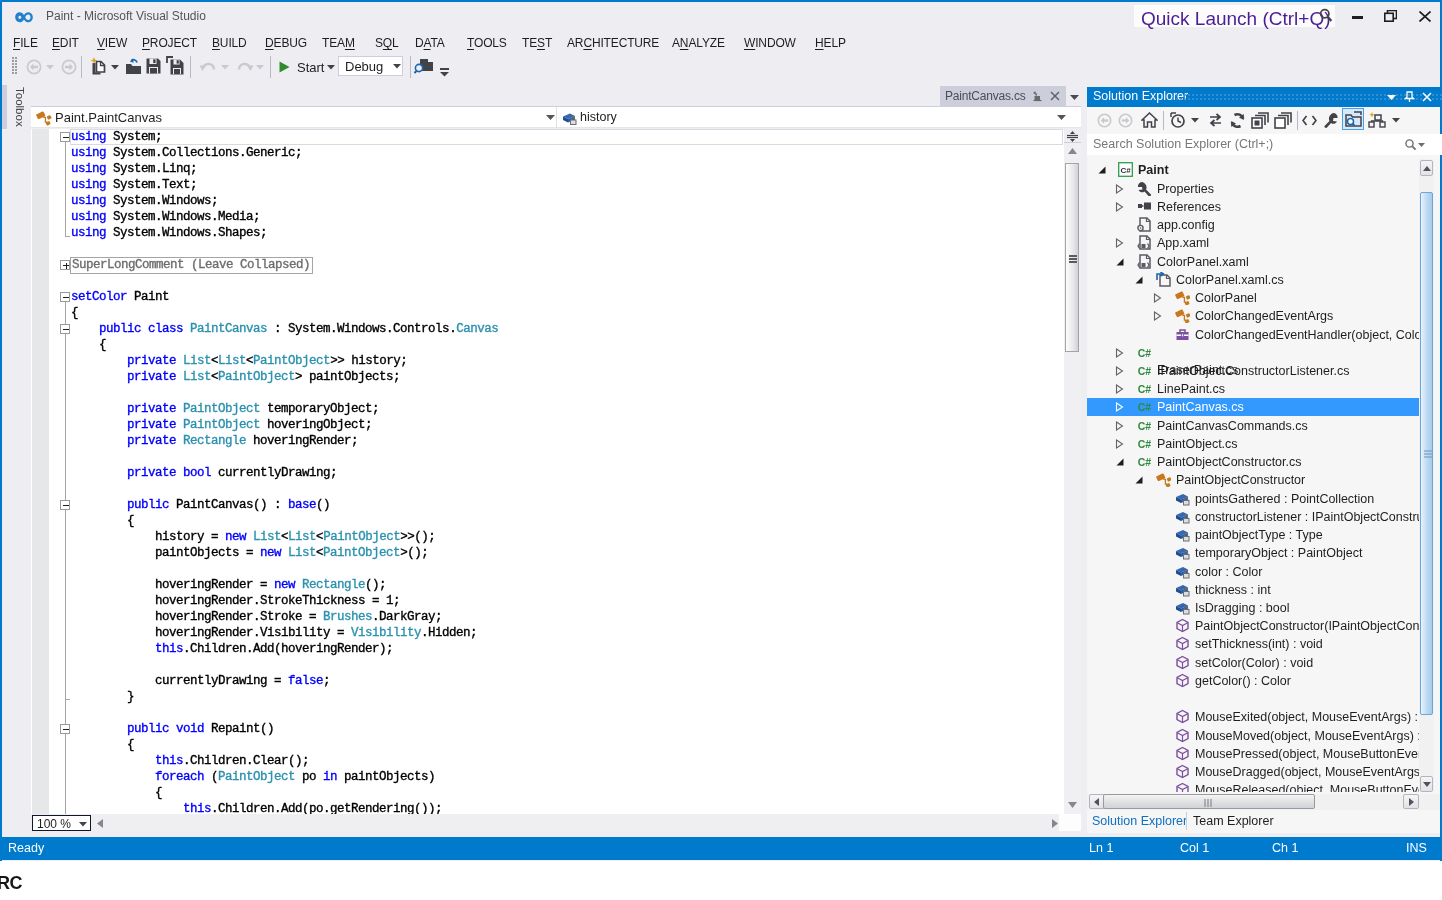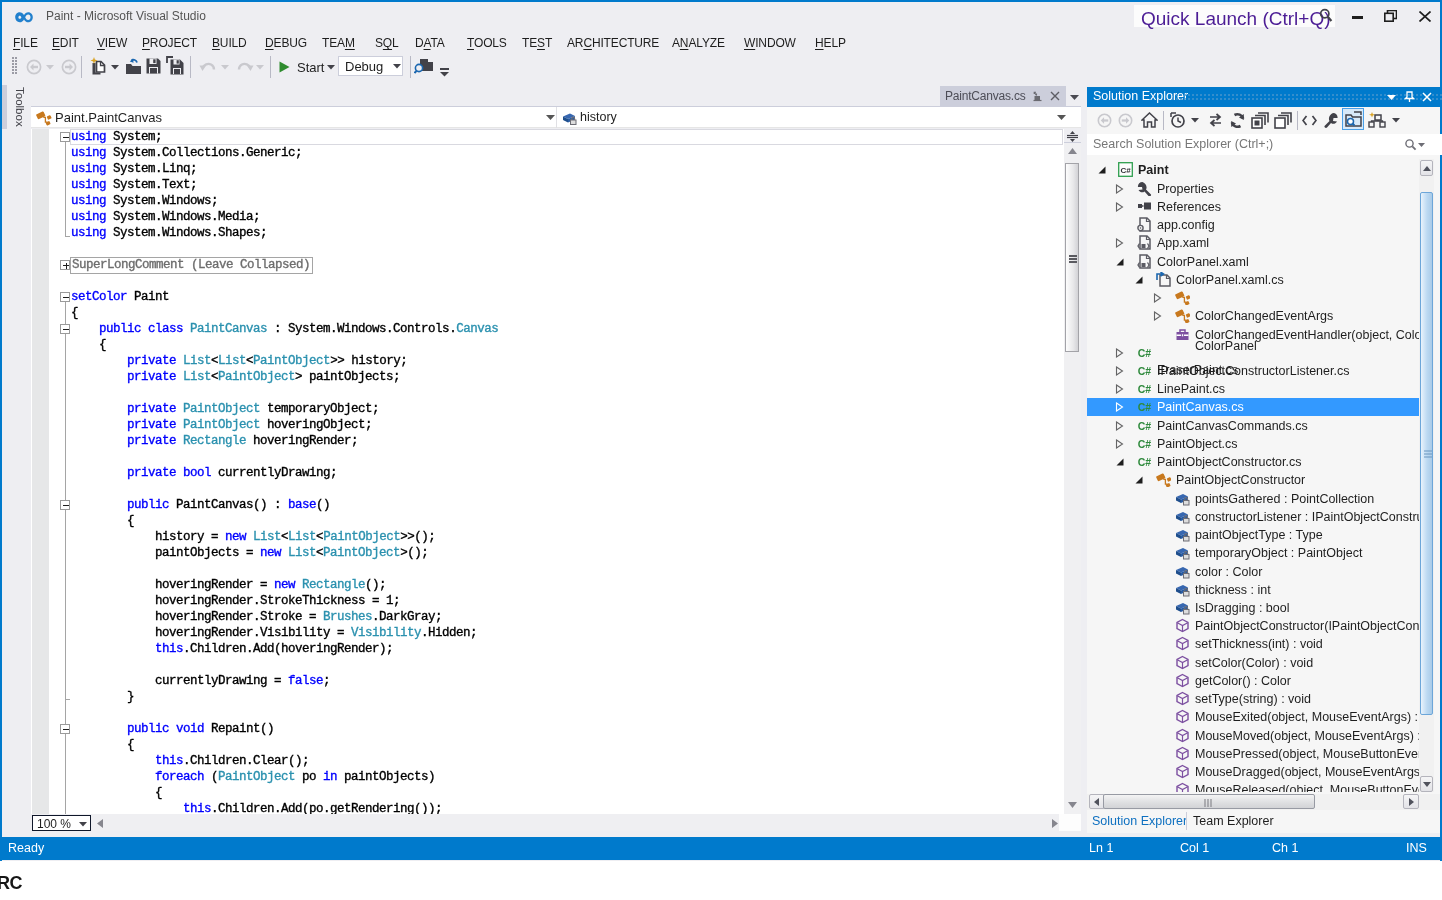--- a/index.html
+++ b/index.html
@@ -503,21 +503,21 @@
           <path d="M1.5 1 L7.5 5 L1.5 9 Z" fill="none" stroke="#646465" stroke-width="1.1"></path>
         </svg>
         <svg class="abs" style="left:88px;top:1px;" width="15" height="15" viewBox="0 0 15 15">
           <g fill="#c8791e">
             <rect x="0.6" y="2.6" width="8.2" height="5.4" rx="1" transform="rotate(-25 4.7 5.3)"></rect>
             <rect x="11.2" y="5.6" width="4" height="3.6" rx="0.8" transform="rotate(-25 13.2 7.4)"></rect>
             <rect x="10" y="11.6" width="4.2" height="3.4" rx="0.8" transform="rotate(-25 12.1 13.3)"></rect>
             <path d="M7.3 7.3 L9.4 7.3 L9.4 12.2 L11.4 12.2" fill="none" stroke="#c8791e" stroke-width="1.3"></path>
           </g>
         </svg>
-        <span class="lbl" style="left:108px;color:#1e1e1e;margin-top:48px;">ColorPanel</span>
+        <span class="lbl" style="left:108px;color:#1e1e1e;">ColorPanel</span>
       </div>
       <div class="row" style="top:148px;">
         <svg class="abs" style="left:66px;top:4px;" width="9" height="10" viewBox="0 0 9 10">
           <path d="M1.5 1 L7.5 5 L1.5 9 Z" fill="none" stroke="#646465" stroke-width="1.1"></path>
         </svg>
         <svg class="abs" style="left:88px;top:1px;" width="15" height="15" viewBox="0 0 15 15">
           <g fill="#c8791e">
             <rect x="0.6" y="2.6" width="8.2" height="5.4" rx="1" transform="rotate(-25 4.7 5.3)"></rect>
             <rect x="11.2" y="5.6" width="4" height="3.6" rx="0.8" transform="rotate(-25 13.2 7.4)"></rect>
             <rect x="10" y="11.6" width="4.2" height="3.4" rx="0.8" transform="rotate(-25 12.1 13.3)"></rect>
@@ -717,27 +717,20 @@
           <path d="M2.3 4.7 L7.5 7.5 L12.7 4.7 M7.5 7.5 L7.5 13.2" fill="none" stroke="#7c4fa0" stroke-width="1.2"></path>
         </svg>
         <span class="lbl" style="left:108px;color:#1e1e1e;">setColor(Color) : void</span>
       </div>
       <div class="row" style="top:513px;">
         <svg class="abs" style="left:88px;top:1px;" width="15" height="15" viewBox="0 0 15 15">
           <path d="M7.5 1.5 L13 4.5 L13 10.5 L7.5 13.5 L2 10.5 L2 4.5 Z" fill="none" stroke="#7c4fa0" stroke-width="1.4"></path>
           <path d="M2.3 4.7 L7.5 7.5 L12.7 4.7 M7.5 7.5 L7.5 13.2" fill="none" stroke="#7c4fa0" stroke-width="1.2"></path>
         </svg>
         <span class="lbl" style="left:108px;color:#1e1e1e;">getColor() : Color</span>
-      </div>
-      <div class="row" style="top:531px;">
-        <svg class="abs" style="left:88px;top:1px;" width="15" height="15" viewBox="0 0 15 15">
-          <path d="M7.5 1.5 L13 4.5 L13 10.5 L7.5 13.5 L2 10.5 L2 4.5 Z" fill="none" stroke="#7c4fa0" stroke-width="1.4"></path>
-          <path d="M2.3 4.7 L7.5 7.5 L12.7 4.7 M7.5 7.5 L7.5 13.2" fill="none" stroke="#7c4fa0" stroke-width="1.2"></path>
-        </svg>
-        <span class="lbl" style="left:108px;color:#1e1e1e;">setType(string) : void</span>
       </div>
       <div class="row" style="top:549px;">
         <svg class="abs" style="left:88px;top:1px;" width="15" height="15" viewBox="0 0 15 15">
           <path d="M7.5 1.5 L13 4.5 L13 10.5 L7.5 13.5 L2 10.5 L2 4.5 Z" fill="none" stroke="#7c4fa0" stroke-width="1.4"></path>
           <path d="M2.3 4.7 L7.5 7.5 L12.7 4.7 M7.5 7.5 L7.5 13.2" fill="none" stroke="#7c4fa0" stroke-width="1.2"></path>
         </svg>
         <span class="lbl" style="left:108px;color:#1e1e1e;">MouseExited(object, MouseEventArgs) : vo</span>
       </div>
       <div class="row" style="top:568px;">
         <svg class="abs" style="left:88px;top:1px;" width="15" height="15" viewBox="0 0 15 15">

